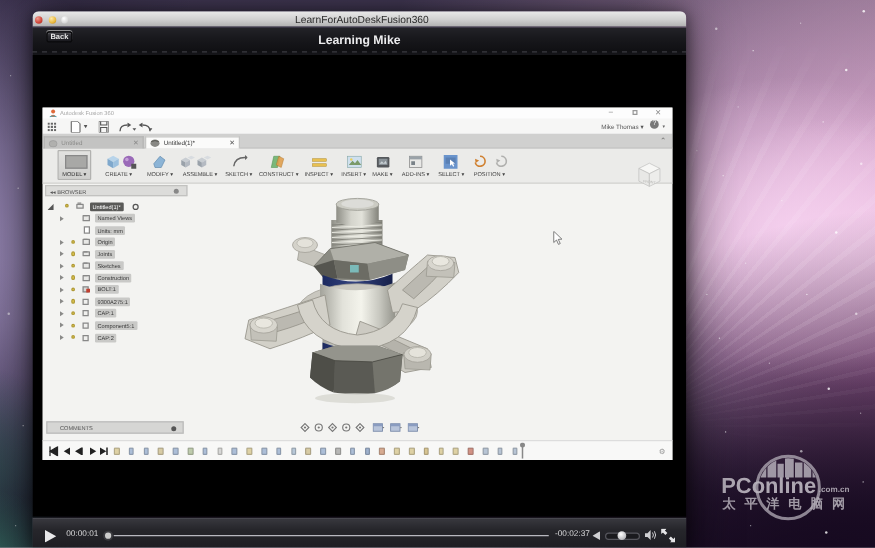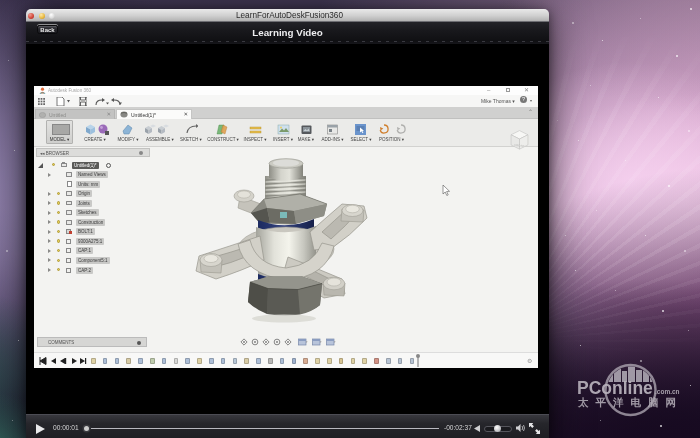--- a/index.html
+++ b/index.html
@@ -136,21 +136,21 @@
   </div>
   <div id="win">
     <div id="titlebar">
       <span class="tl" style="left:2px; background:radial-gradient(circle at 35% 30%, #f09a8e, #cf4437 60%, #a5281f);"></span>
       <span class="tl" style="left:12.5px; background:radial-gradient(circle at 35% 30%, #ffe9a8, #e8b83e 60%, #b97f1d);"></span>
       <span class="tl" style="left:23px; background:radial-gradient(circle at 35% 30%, #ffffff, #d8d8d8 60%, #a8a8a8);"></span>
       <div class="t">LearnForAutoDeskFusion360</div>
     </div>
     <div id="header">
       <div id="backbtn">Back</div>
-      <div class="t">Learning Video</div>
+      <div class="t">Learning Mike</div>
       <div class="dash"></div>
     </div>
     <div id="video">
       <div id="fusion">
 
         <div class="abs" id="ftitle">
           <svg class="abs" style="left:5px; top:1.5px;" width="7" height="7" viewBox="0 0 7 7">
               <circle cx="3.5" cy="2.2" r="1.6" fill="#e06a3a"></circle>
               <path d="M.8 6.5 Q3.5 3.2 6.2 6.5 Z" fill="#e06a3a"></path>
               <path d="M.8 6.5 Q3.5 4.8 6.2 6.5" fill="none" stroke="#4ab" stroke-width=".8"></path>

